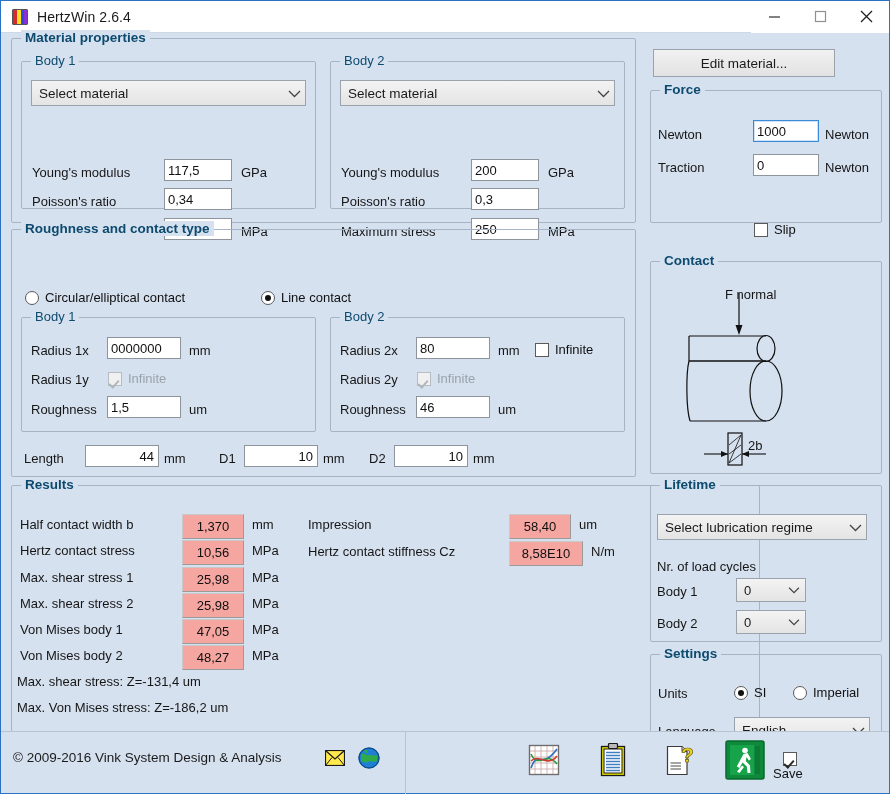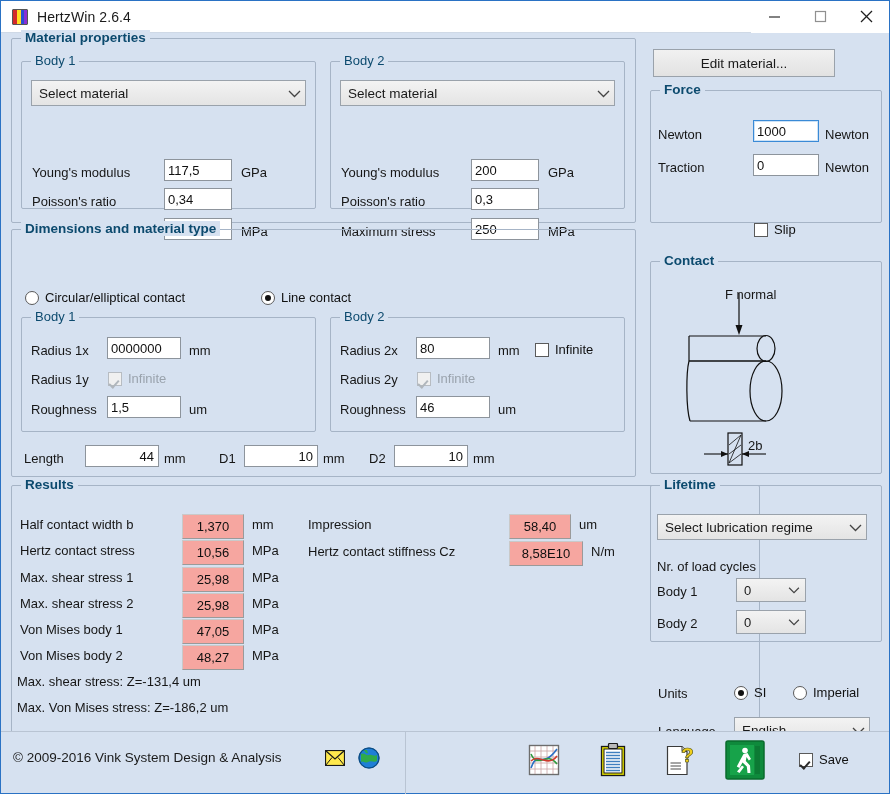--- a/index.html
+++ b/index.html
@@ -263,21 +263,21 @@
     <div class="lbl" style="left:657px; top:127px;">Traction</div>
     <input class="tb" style="left: 752px; top: 121px; width: 66px;" value="0">
     <div class="lbl" style="left:824px; top:127px;">Newton</div>
 
     <div class="check" style="left:753px; top:189px;">
       <span class="box"></span>
       <span class="cl">Slip</span>
     </div>
 
     <div class="group" style="left:10px; top:196px; width:625px; height:248px;">
-      <div class="legend">Dimensions and material type</div>
+      <div class="legend">Roughness and contact type</div>
     </div>
     <div class="radio" style="left:24px; top:257px;">
       <span class="dot"></span>
       <span class="rl">Circular/elliptical contact</span>
     </div>
     <div class="radio on" style="left:260px; top:257px;">
       <span class="dot"></span>
       <span class="rl">Line contact</span>
     </div>
 
@@ -430,20 +430,23 @@
     <div class="lbl" style="left:656px; top:583px;">Body 2</div>
     <div class="combo small" style="left:735px; top:577px; width:70px;">
       <span class="cv">0</span>
       <span class="arrow">
         <svg width="12" height="8" viewBox="0 0 13 9">
             <polyline points="1,2 6.5,7.5 12,2" fill="none" stroke="#444" stroke-width="1.3"></polyline>
           </svg>
       </span>
     </div>
 
+    <div class="group" style="left:649px; top:621px; width:232px; height:103px;">
+      <div class="legend">Settings</div>
+    </div>
     <div class="lbl" style="left:657px; top:653px;">Units</div>
     <div class="radio on" style="left:733px; top:652px;">
       <span class="dot"></span>
       <span class="rl">SI</span>
     </div>
     <div class="radio" style="left:792px; top:652px;">
       <span class="dot"></span>
       <span class="rl">Imperial</span>
     </div>
 
@@ -536,20 +539,20 @@
           <rect x="5" y="5" width="24" height="30" fill="#17a34a"></rect>
           <g fill="#ffffff">
             <circle cx="20" cy="10.5" r="2.8"></circle>
             <path d="M18.5,14 L22.5,13 L26,19 L23.8,20.4 L21.5,17 L20.8,21 L25,25.5 L25.5,33 L22.5,33 L21.8,26.5 L17.5,22.5 L14.5,28 L11.8,26.5 L15.5,19.5 Z"></path>
             <path d="M12,31.5 L17,25.5 L19,27 L14.5,33 Z"></path>
           </g>
           <rect x="30" y="6" width="5" height="28" fill="#0c7a34"></rect>
         </svg>
       </div>
 
-      <div class="check on" style="left:798px; top:20px;">
+      <div class="check on" style="left:772px; top:20px;flex-direction:column;">
         <span class="box"></span>
         <span class="cl">Save</span>
       </div>
     </div>
 
   </div>
 </div>
 
 </body></html>

